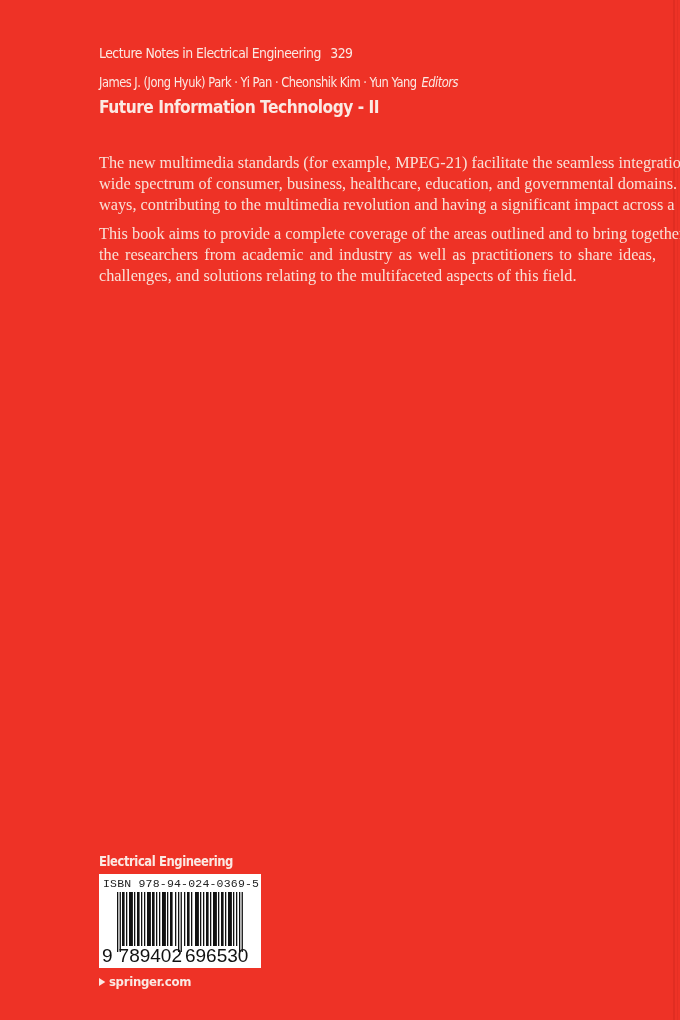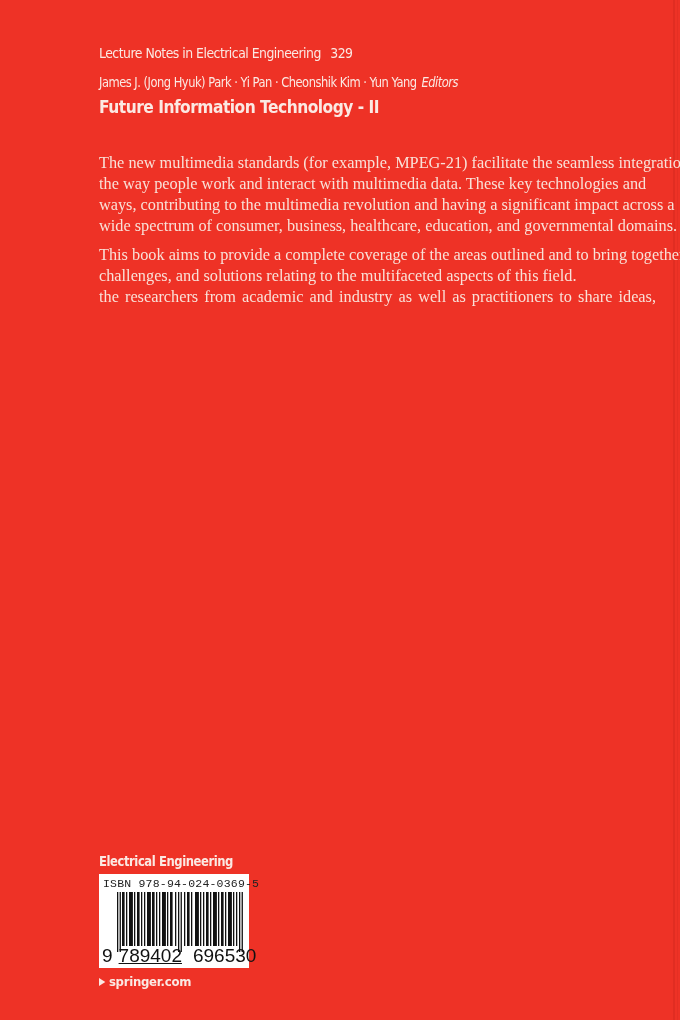--- a/index.html
+++ b/index.html
@@ -110,20 +110,21 @@
       transform-origin: left top;
       white-space: nowrap;
     }
     .barcode-box {
       position: absolute;
       left: 99px;
       top: 874px;
       width: 150px;
       height: 94px;
       background: #ffffff;
+      padding-left: 12px;
     }
     .isbn-text {
       position: absolute;
       left: 4px;
       top: 3px;
       font-family: "Liberation Mono", "DejaVu Sans Mono", monospace;
       font-size: 11.5px;
       color: #222;
       white-space: nowrap;
       letter-spacing: 0.2px;
@@ -139,21 +140,21 @@
       position: absolute;
       left: 3px;
       top: 72px;
       font-family: "Liberation Sans", "DejaVu Sans", sans-serif;
       font-size: 19px;
       color: #111;
       white-space: nowrap;
       line-height: 20px;
     }
     .ean-digits .d1 { margin-right: 6px; }
-    .ean-digits .g1 { margin-right: 11px; text-decoration: underline; }
+    .ean-digits .g1 { margin-right: 3px; }
     .site-link {
       position: absolute;
       left: 99px;
       top: 974px;
       font-size: 13px;
       font-weight: bold;
       white-space: nowrap;
       letter-spacing: -0.3px;
       transform: scaleX(0.9);
       transform-origin: left top;
@@ -184,28 +185,27 @@
 
   <div class="editors-line sans">
     <span>James J. (Jong Hyuk) Park · Yi Pan · Cheonshik Kim · Yun Yang</span><span class="role">Editors</span>
   </div>
 
   <div class="title-line sans">Future Information Technology - II</div>
 
   <div class="blurb">
     <p>
       <span class="ln">The new multimedia standards (for example, MPEG-21) facilitate the seamless integration</span>
-      <span class="ln">the way people work and interact with multimedia data. These key technologies and</span>
+      <span class="ln">wide spectrum of consumer, business, healthcare, education, and governmental domains.</span>
       <span class="ln">ways, contributing to the multimedia revolution and having a significant impact across a</span>
-      <span class="ln">wide spectrum of consumer, business, healthcare, education, and governmental domains.</span>
     </p>
     <p>
       <span class="ln">This book aims to provide a complete coverage of the areas outlined and to bring together</span>
+      <span class="ln" style="word-spacing:2px;">the researchers from academic and industry as well as practitioners to share ideas,</span>
       <span class="ln">challenges, and solutions relating to the multifaceted aspects of this field.</span>
-      <span class="ln" style="word-spacing:2px;">the researchers from academic and industry as well as practitioners to share ideas,</span>
     </p>
   </div>
 
   <div class="subject-label sans">Electrical Engineering</div>
 
   <div class="barcode-box">
     <div class="isbn-text">ISBN 978-94-024-0369-5</div>
     <svg class="bars" viewBox="0 0 130 60" preserveAspectRatio="none">
       <g fill="#111">
         <rect x="0" y="0" width="1.3" height="60"></rect>

